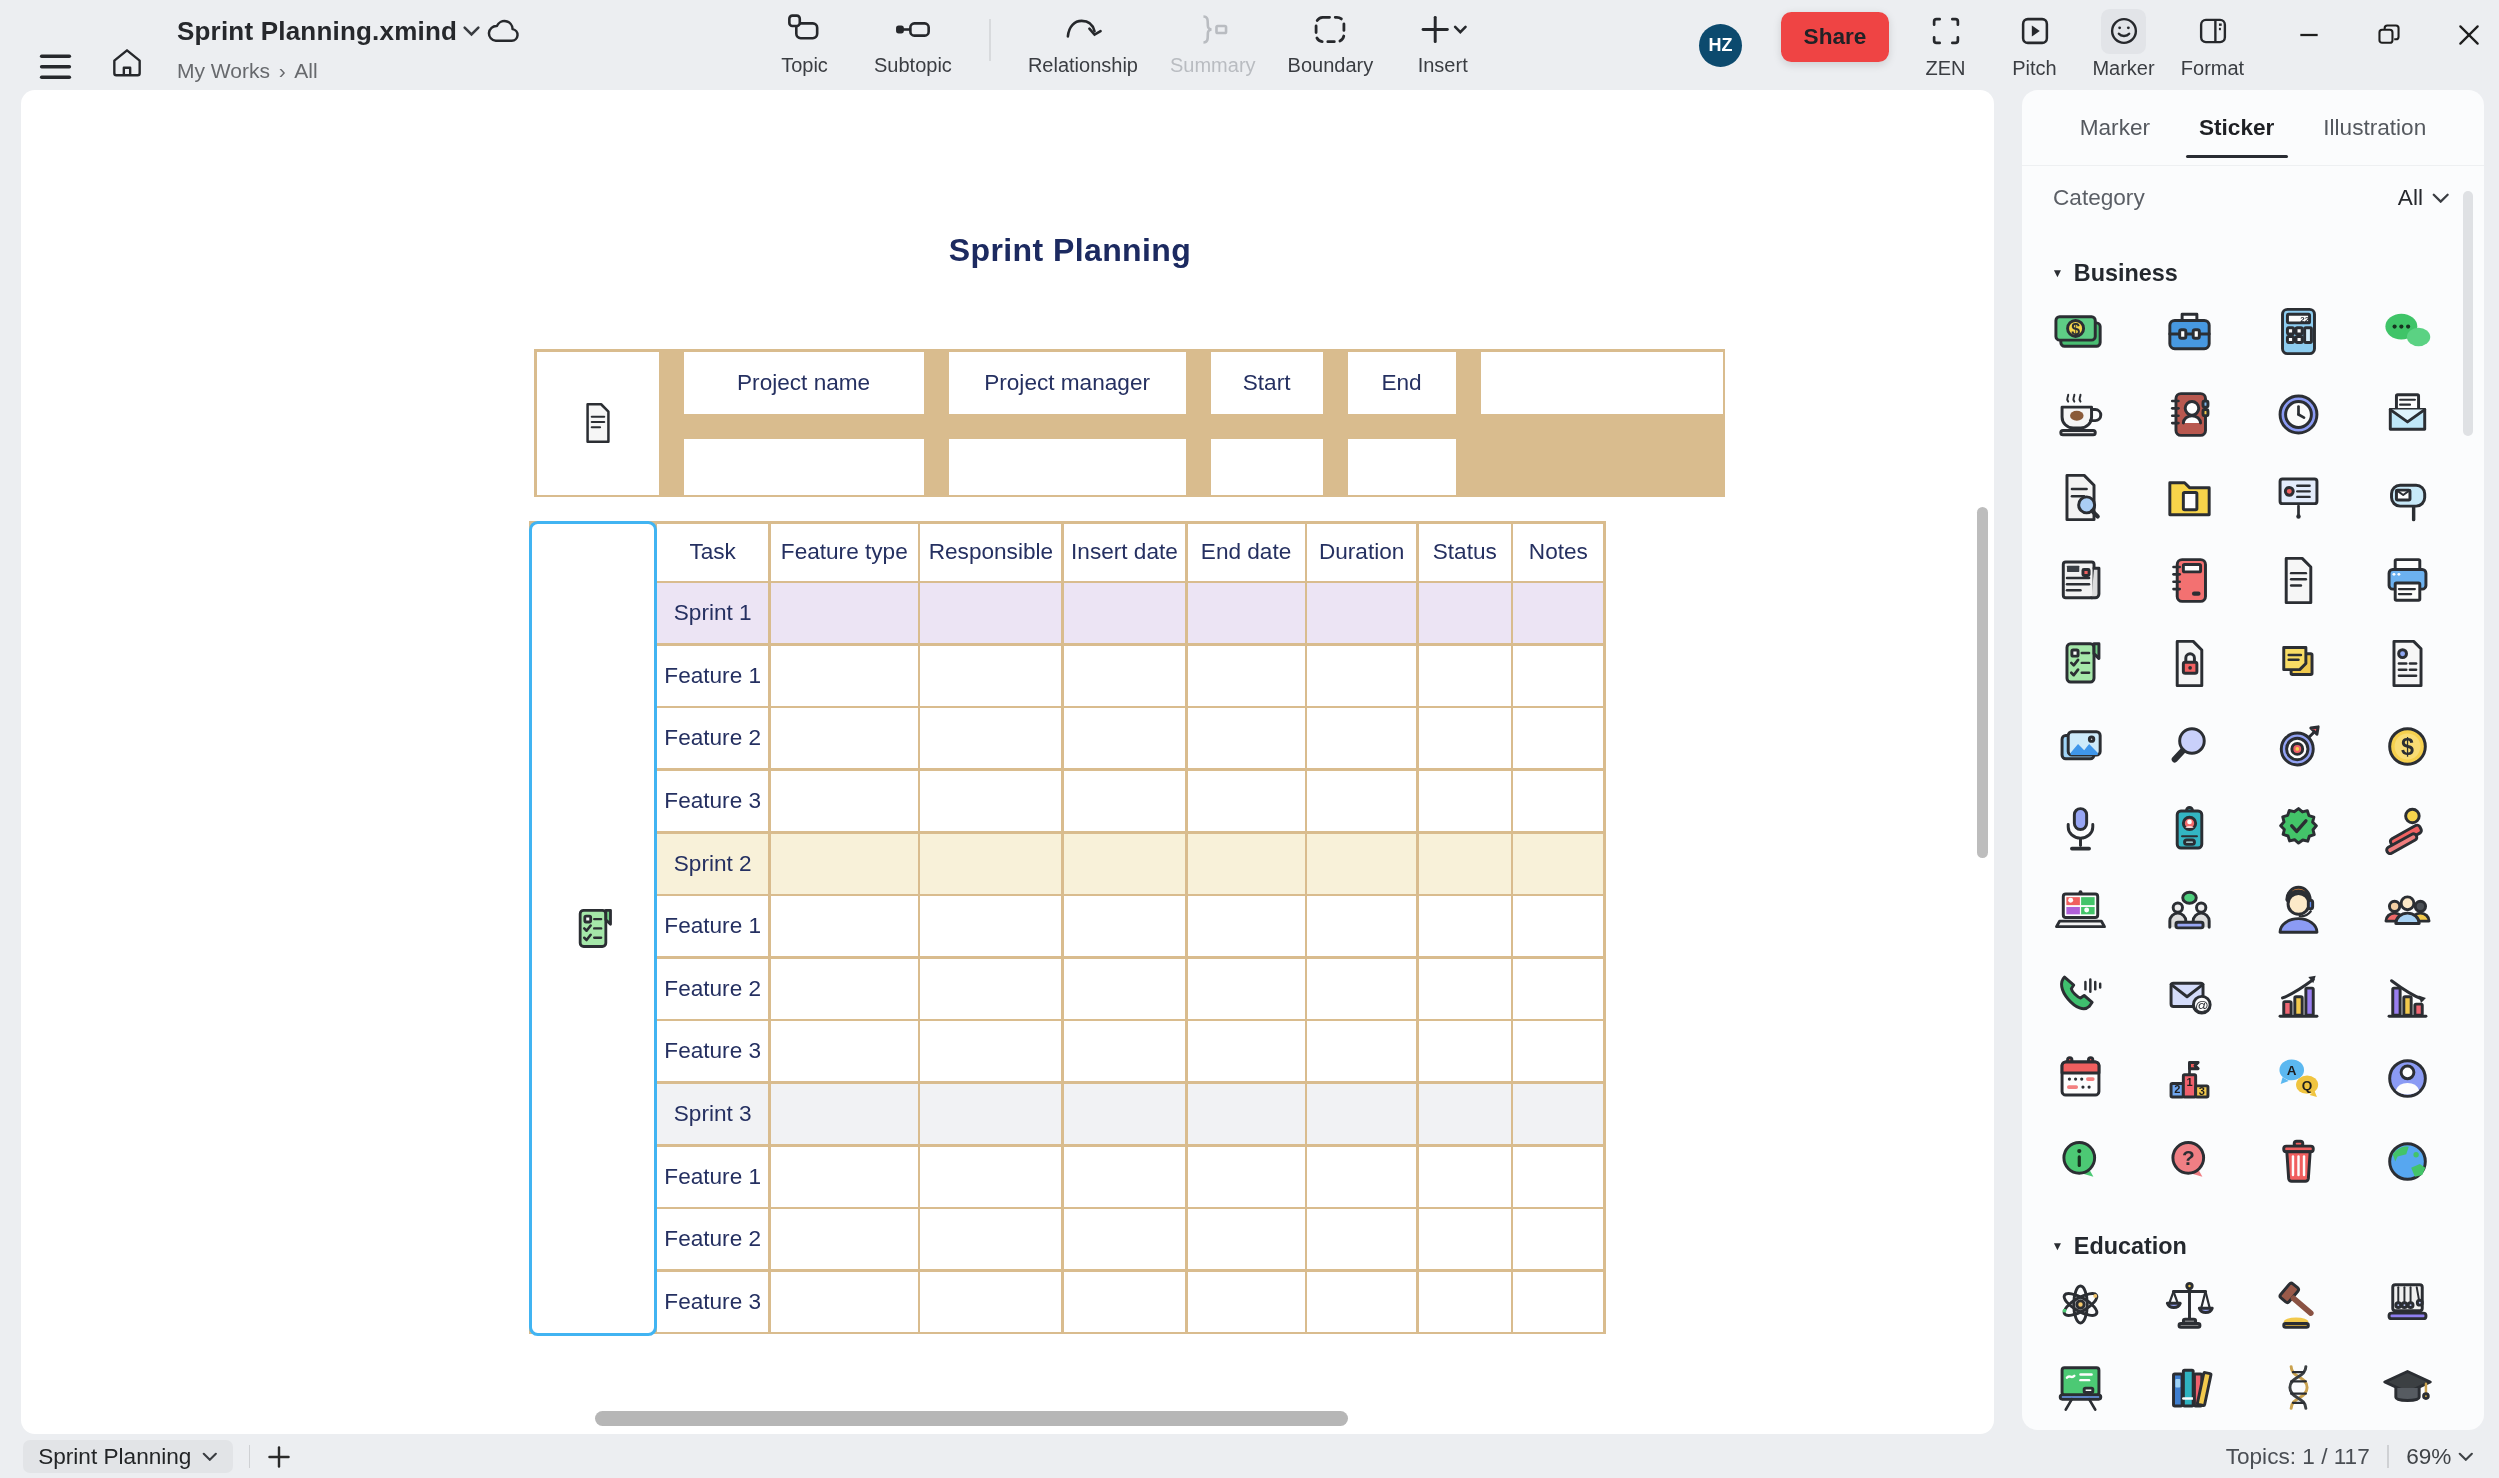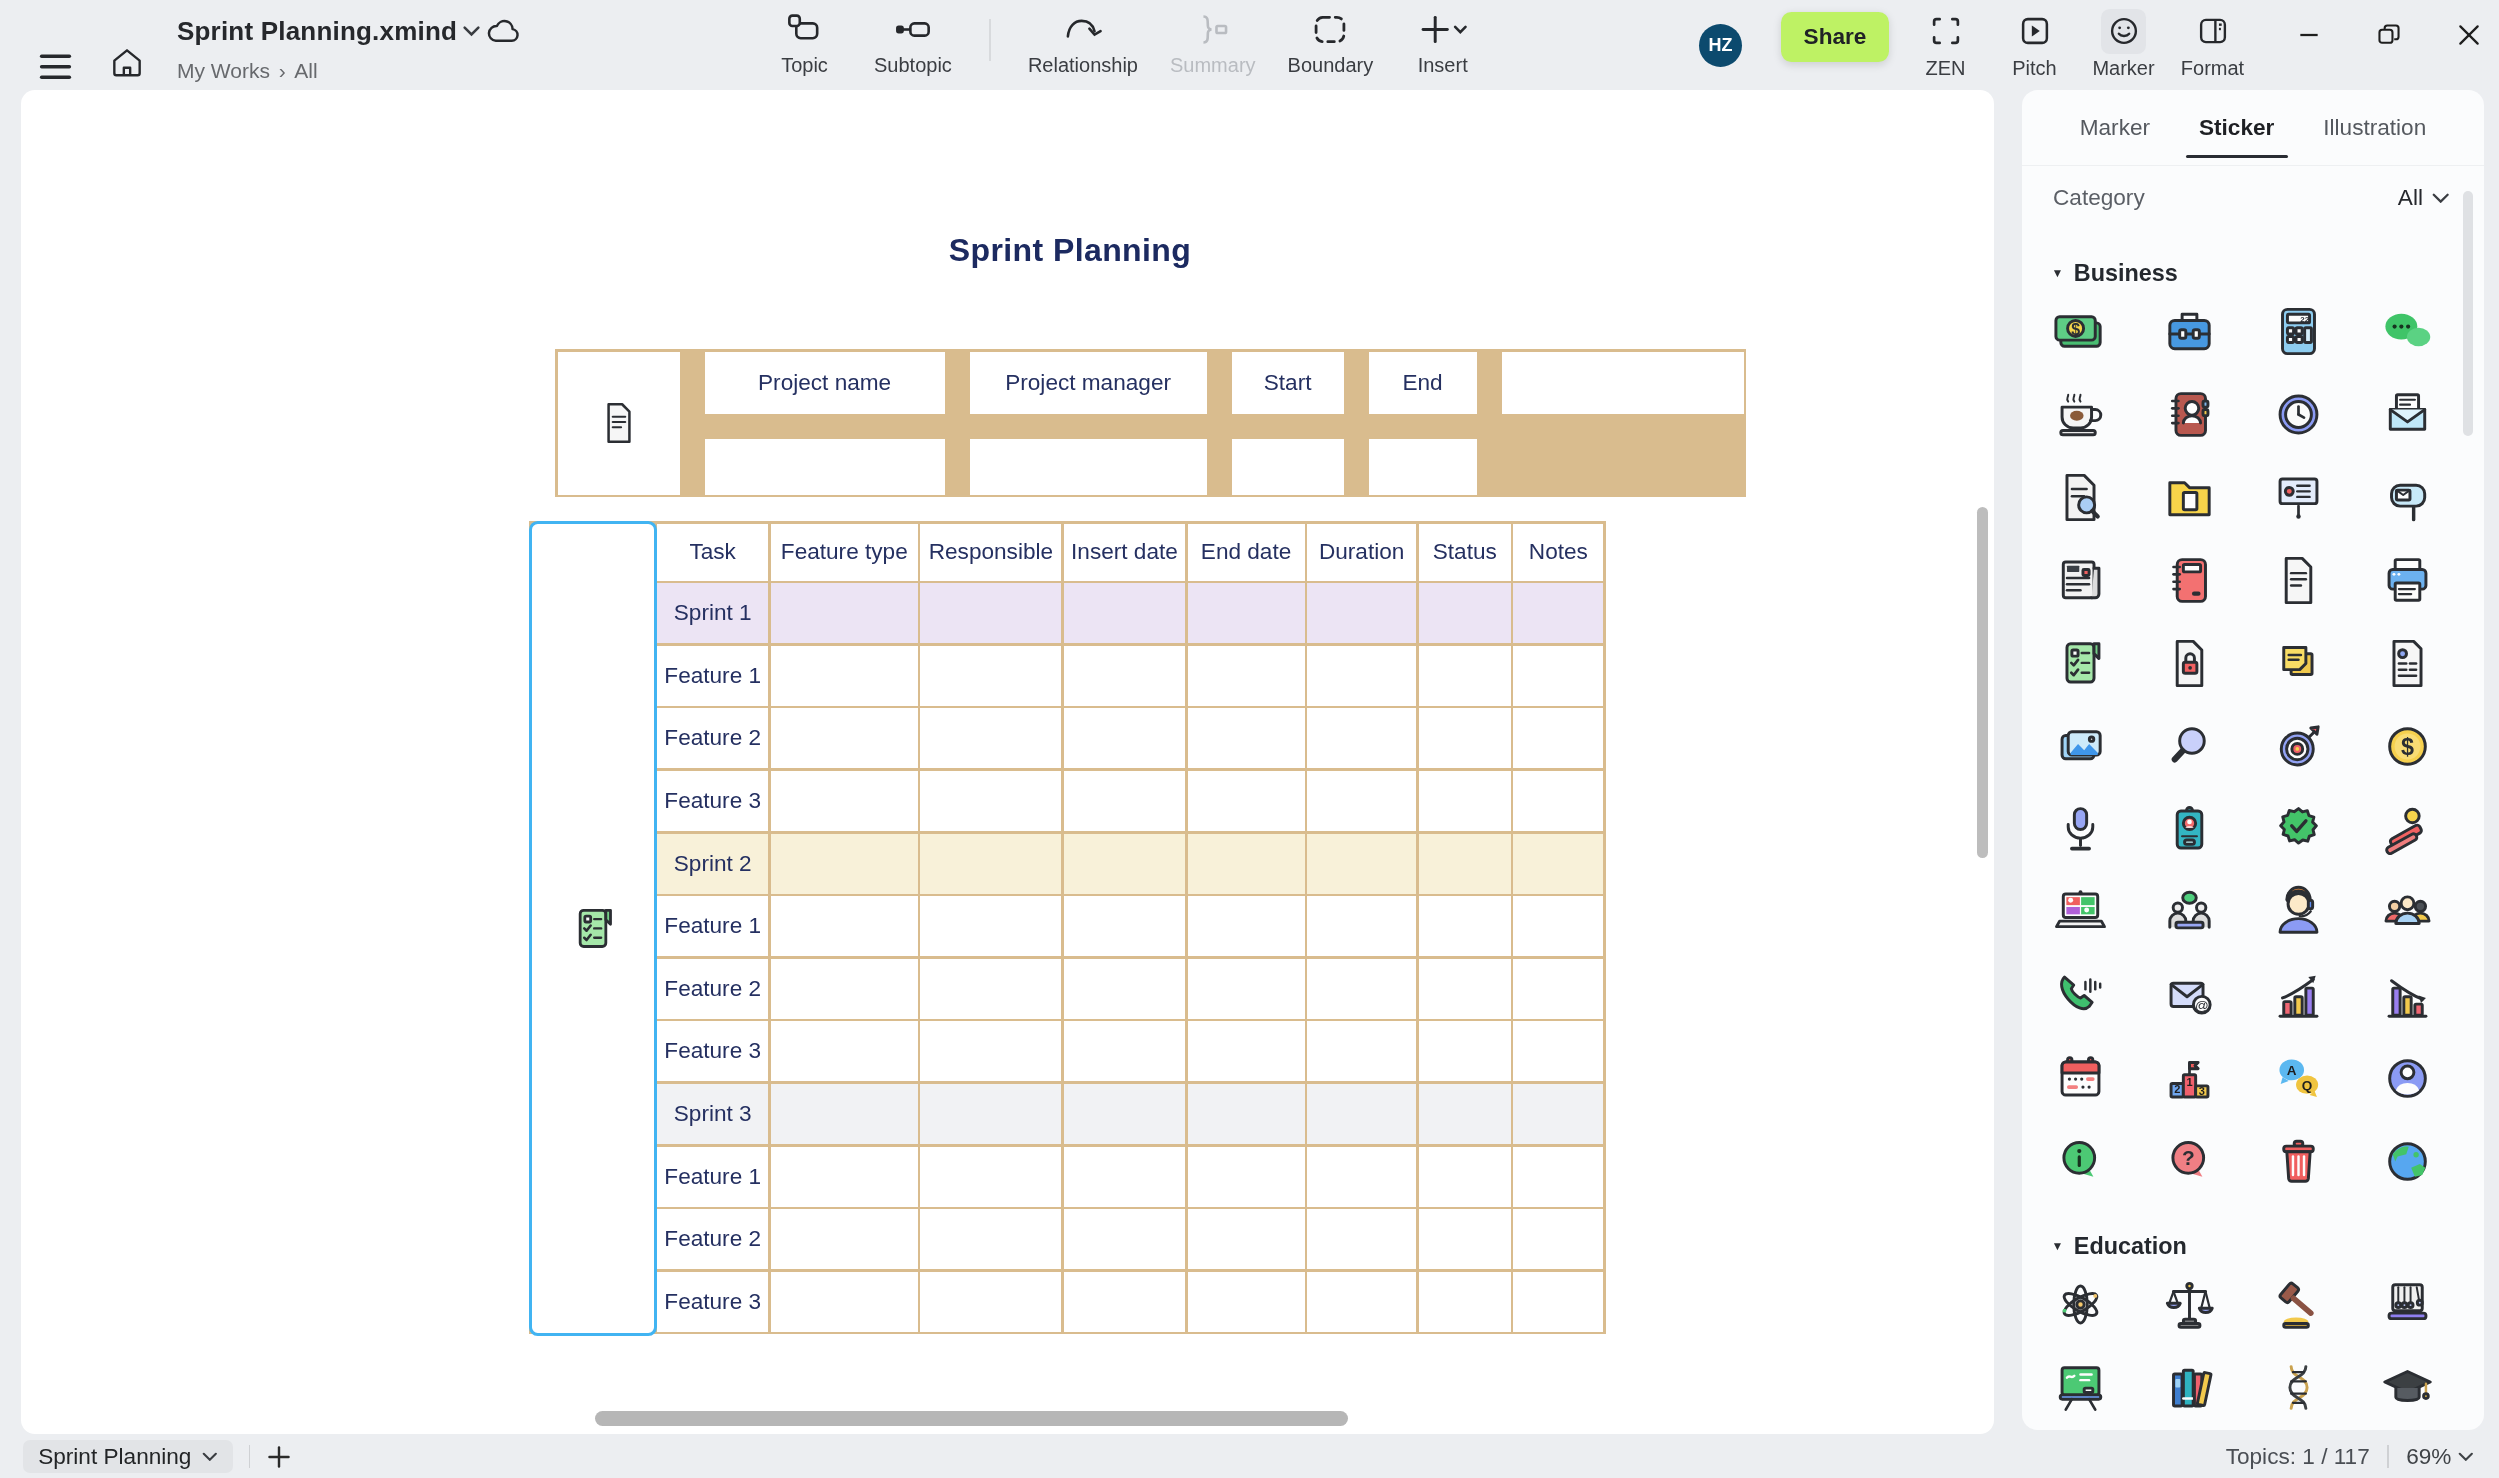--- a/index.html
+++ b/index.html
@@ -25,39 +25,39 @@
 
   #center-tools { position:absolute; left:767px; top:8.7px; display:flex; align-items:flex-start; gap:32px; }
   .tool-item { display:flex; flex-direction:column; align-items:center; gap:3.5px; min-width:75px; cursor:pointer; }
   .tool-item .ic { height:42px; display:flex; align-items:center; justify-content:center; }
   .tool-item .lb { font-size:20px; color:#3a3d42; }
   .tool-item.disabled .lb { color:#b9bcc1; }
   .v-div { width:1.7px; height:42px; background:#d8dadd; margin:10.4px 5.2px 0; }
 
   #avatar { position:absolute; left:1699px; top:24px; width:43px; height:43px; border-radius:50%;
     background:#0c4a6e; color:#fff; font-size:18px; font-weight:bold; display:flex; align-items:center; justify-content:center; cursor:pointer; }
-  #share-btn { position:absolute; left:1781px; top:12px; width:108px; height:50px; background:#bef264; border-radius:10.4px;
+  #share-btn { position:absolute; left:1781px; top:12px; width:108px; height:50px; background:#ef4444; border-radius:10.4px;
     box-shadow:0 2.6px 8.7px rgba(0,0,0,.13); display:flex; align-items:center; justify-content:center;
     font-size:22.6px; font-weight:bold; color:#202226; cursor:pointer; }
   #view-tools { position:absolute; left:1908px; top:8.7px; display:flex; gap:14px; }
   .vtool { width:71px; }
   .vtool .icwrap { width:45px; height:45px; border-radius:8.7px; display:flex; align-items:center; justify-content:center; }
   .vtool.active .icwrap { background:#e2e4e8; }
   #win-controls { position:absolute; left:2291px; top:17.4px; display:flex; gap:45px; }
   .winbtn { width:35px; height:35px; }
 
   
   #canvas { position:absolute; left:21px; top:90px; width:1973px; height:1344px; background:#ffffff; border-radius:14px; overflow:hidden; }
   #canvas-title { position:absolute; left:509px; top:142px; width:1080px; text-align:center;
      font-size:32px; font-weight:bold; color:#1c2a60; letter-spacing:0.4px; }
 
   .xtable { position:absolute; background:#d9bc8e; padding:2.6px; display:grid; gap:2.6px; }
   .xtable .cell { background:#fff; display:flex; align-items:center; justify-content:center;
      font-size:22.6px; color:#253061; cursor:default; }
-  #project-table { left:534px; top:259px; grid-template-columns:122px 240px 237px 112px 108px 242px; grid-template-rows:62px 56px;gap:25px; }
+  #project-table { left:513px; top:259px; grid-template-columns:122px 240px 237px 112px 108px 242px; grid-template-rows:62px 56px;gap:25px; }
   #project-table .icon-cell { grid-row:1 / 3; }
   #task-table { left:508px; top:431px; grid-template-columns:123px 111px 147px 141px 121px 117px 109px 92px 90px; grid-template-rows:57px repeat(12, 60px); }
   #task-table .left-col { grid-row:1 / 14; }
   #sel-overlay { position:absolute; left:508px; top:431px; width:128px; height:815px; background:#fff;
      border:3.5px solid #41b4f2; border-radius:8.7px; display:flex; align-items:center; justify-content:center; cursor:pointer; }
 
   .hscroll { position:absolute; left:574px; top:1321px; width:753px; height:14.8px; border-radius:7.8px; background:#b6b6b6; cursor:pointer; }
   .vscroll { position:absolute; left:1956px; top:417px; width:11.3px; height:351px; border-radius:6px; background:#bdbdbd; cursor:pointer; }
 
   

